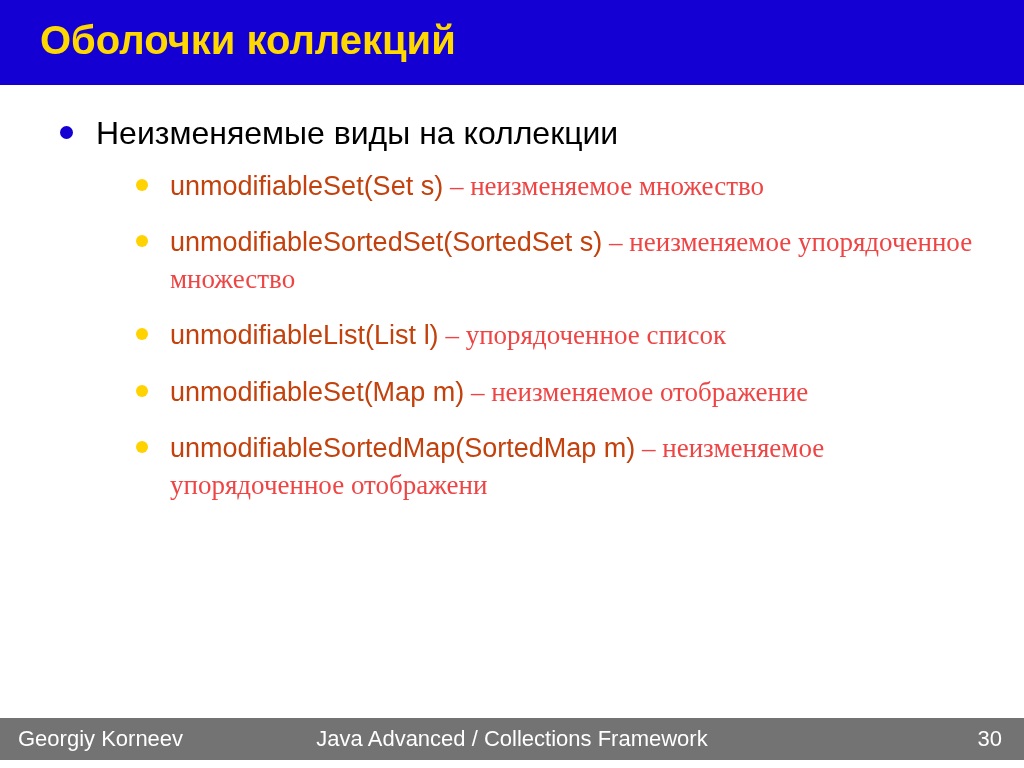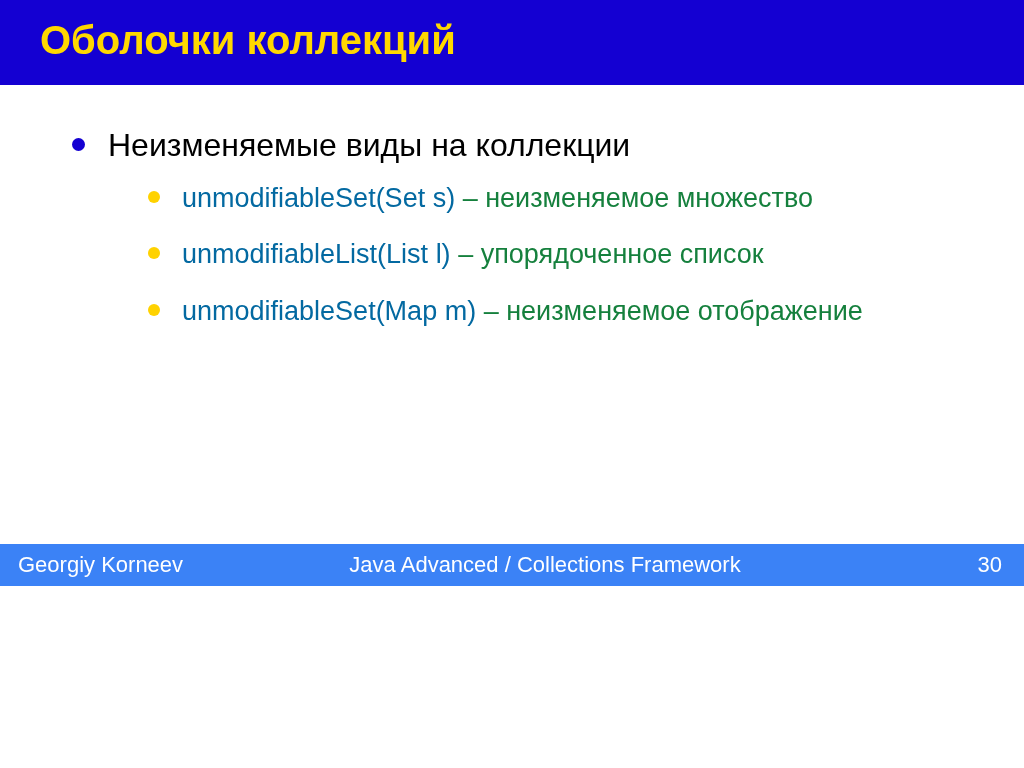--- a/index.html
+++ b/index.html
@@ -6,21 +6,21 @@
     margin: 0;
     padding: 0;
     width: 1024px;
     height: 768px;
     font-family: Arial, Helvetica, sans-serif;
     background: #ffffff;
     overflow: hidden;
   }
   .slide {
     width: 1024px;
-    height: 586px;
+    height: 760px;
     position: relative;
     display: flex;
     flex-direction: column;
   }
   .title-bar {
     background: #1400d2;
     color: #ffd800;
     padding: 18px 0 22px 40px;
     box-sizing: border-box;
   }
@@ -32,21 +32,21 @@
   .content {
     flex: 1;
     padding: 30px 50px 0 60px;
     box-sizing: border-box;
     font-size: 28px;
     color: #000;
   }
   .level1 {
     list-style: none;
     padding: 0;
-    margin: 12px;
+    margin: 0;
   }
   .level1 > li {
     position: relative;
     padding-left: 36px;
     margin-bottom: 10px;
   }
   .level1 > li::before {
     content: "";
     position: absolute;
     left: 0;
@@ -75,65 +75,71 @@
     content: "";
     position: absolute;
     left: 0;
     top: 11px;
     width: 12px;
     height: 12px;
     background: #ffd200;
     border-radius: 50%;
   }
   .code {
-    color: #0369a1;
+    color: #c2410c;
   }
   .desc {
-    color: #15803d;
+    color: #ef4444;
+    font-family: Liberation Serif, serif;
   }
   .footer {
-    background: #3b82f6;
+    background: #737373;
     color: #fff;
     display: flex;
     justify-content: space-between;
     align-items: center;
     padding: 6px 22px 6px 18px;
     font-size: 22px;
     box-sizing: border-box;
     height: 42px;
   }
   .footer .center {
     position: absolute;
     left: 50%;
     transform: translateX(-50%);
-    margin-left: 33px;
   }
 </style>
 </head>
 <body>
 
 <div class="slide">
 
   <div class="title-bar">
     <h1>Оболочки коллекций</h1>
   </div>
 
   <div class="content">
     <ul class="level1">
       <li>
         <span class="l1-text">Неизменяемые виды на коллекции</span>
         <ul class="level2">
           <li>
             <span class="code">unmodifiableSet(Set s)</span><span class="desc"><span> – </span><span>неизменяемое множество</span></span>
           </li>
           <li>
+            <span class="code">unmodifiableSortedSet(SortedSet s)</span><span class="desc"><span> – </span><span>неизменяемое упорядоченное множество</span></span>
+          </li>
+          <li>
             <span class="code">unmodifiableList(List l)</span><span class="desc"><span> – </span><span>упорядоченное список</span></span>
           </li>
           <li>
             <span class="code">unmodifiableSet(Map m)</span><span class="desc"><span> – </span><span>неизменяемое отображение</span></span>
+          </li>
+          <li>
+            <span class="code">unmodifiableSortedMap(SortedMap m)</span><span class="desc"><span> – </span><span>неизменяемое упорядоченное отображени</span></span>
           </li>
         </ul>
       </li>
     </ul>
   </div>
 
   <div class="footer">
     <span>Georgiy Korneev</span>
     <span class="center">Java Advanced / Collections Framework</span>
     <span>30</span>

